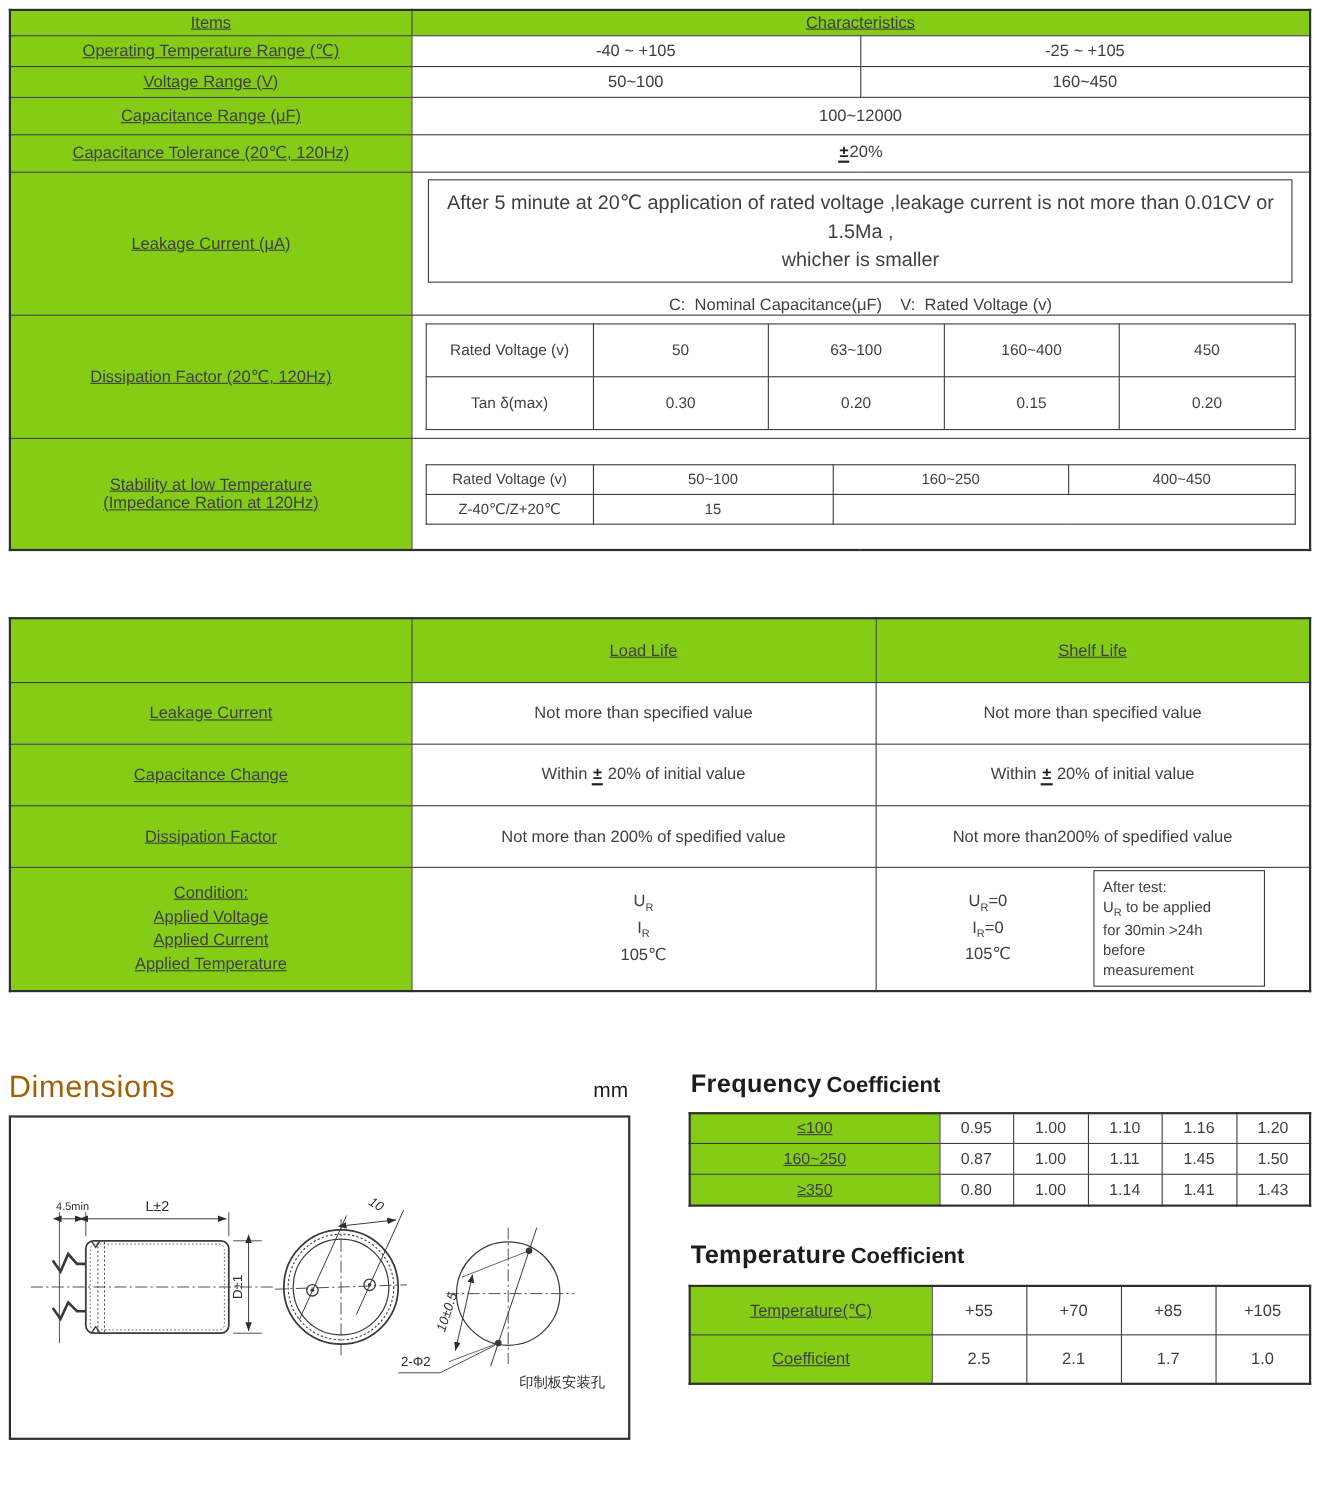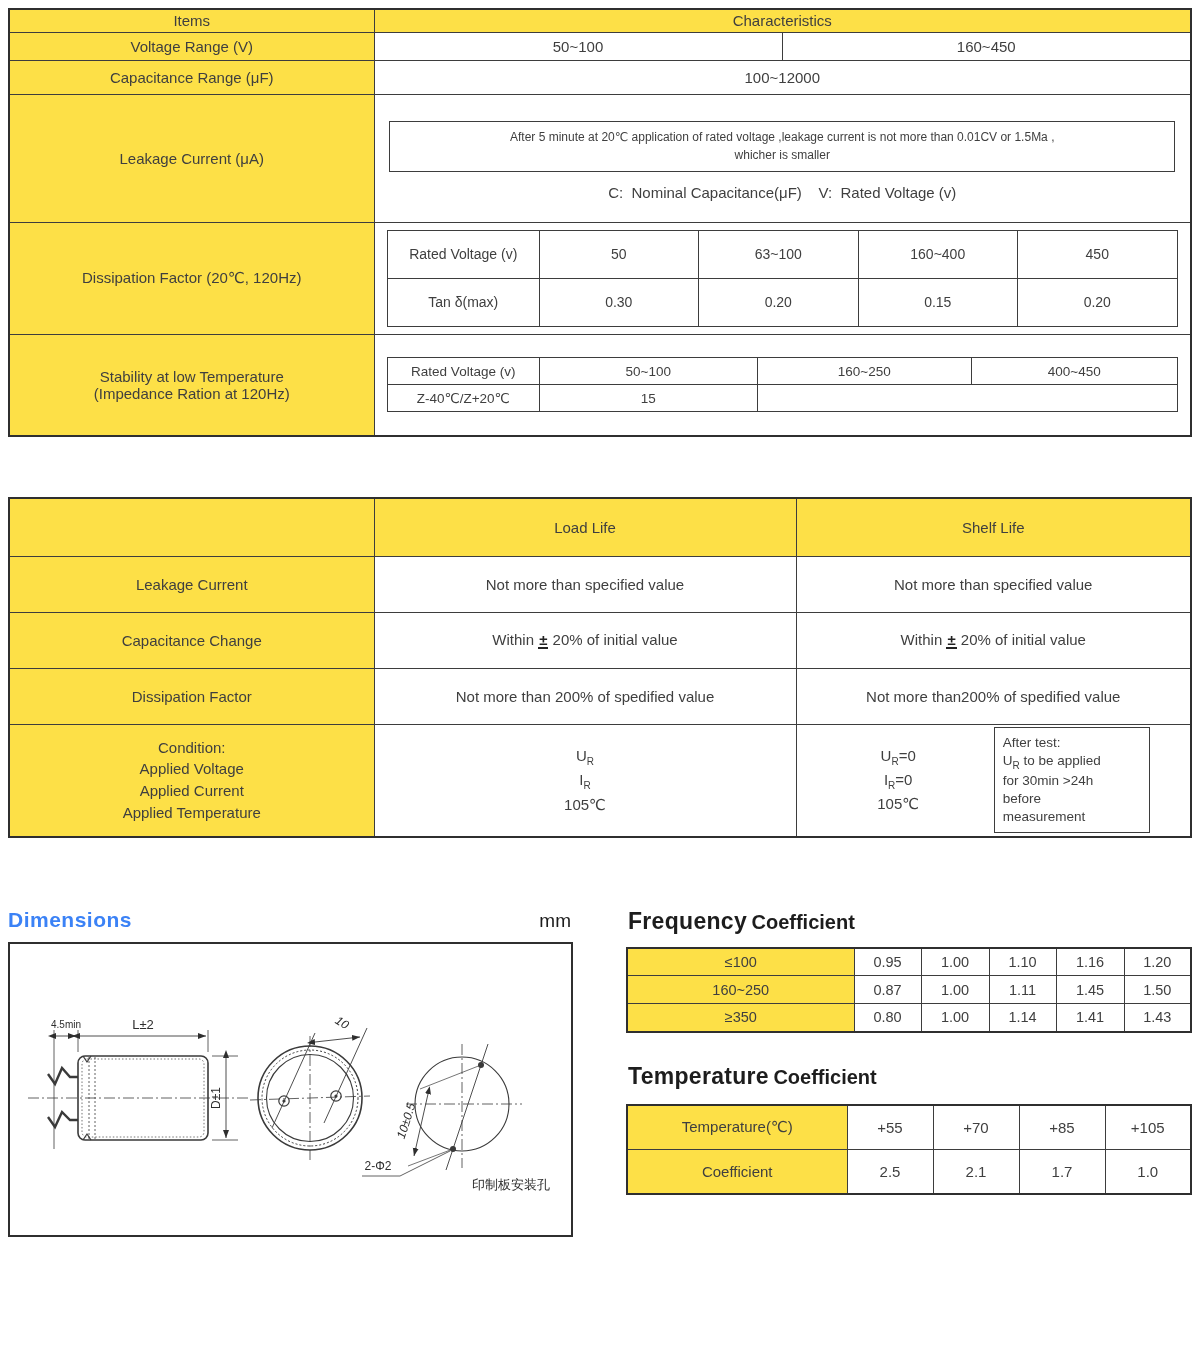--- a/index.html
+++ b/index.html
@@ -4,29 +4,29 @@
 <style>
   html,body{margin:0;padding:0;}
   body{
     width:1200px;height:1365px;background:#ffffff;
     font-family:"Liberation Sans","DejaVu Sans",sans-serif;
     color:#3f3f3f;-webkit-font-smoothing:antialiased;
   }
   table{border-collapse:collapse;table-layout:fixed;}
   td{border:1px solid #3d3d3d;text-align:center;vertical-align:middle;padding:0;font-size:15px;color:#3f3f3f;}
   .outer{border:2px solid #2f2f2f;}
-  .lbl{background:#fde047;}
+  .lbl{background:#84cc16;text-decoration:underline;}
   .spec-table,.life-table{width:1182px;margin-left:8px;}
   .spec-table{margin-top:8px;}
 
   
   .leak-cell{vertical-align:middle;}
   .note-box{
     width:772px;margin:6px auto 0 auto;border:1.5px solid #3d3d3d;
-    padding:7px 6px;font-size:12px;line-height:1.45;text-align:center;
+    padding:7px 6px;font-size:18px;line-height:1.45;text-align:center;
   }
   .legend{margin-top:12px;font-size:15px;text-align:center;white-space:pre;}
 
   
   .inner{width:790px;margin:0 auto;}
   .inner td{border:1.5px solid #3d3d3d;font-size:14px;background:#fff;}
   .st-inner td{font-size:13.5px;}
 
   .pm{display:inline-block;font-weight:bold;border-bottom:2px solid #222;line-height:1.05;padding:0 1px;color:#222;}
 
@@ -38,21 +38,21 @@
   .after-box{
     width:138px;border:1.5px solid #3d3d3d;padding:6px 8px;margin-left:6px;
     text-align:left;font-size:13.5px;line-height:1.32;
   }
   sub{font-size:10px;}
 
   
   .bottom{display:flex;margin:70px 8px 0 8px;}
   .dim-col{width:565px;}
   .dim-head{display:flex;justify-content:space-between;align-items:baseline;padding:0 2px 10px 0;}
-  .dim-title{font-size:21px;font-weight:bold;color:#3b82f6;letter-spacing:0.5px;}
+  .dim-title{font-size:28px;font-weight:normal;color:#a16207;letter-spacing:0.5px;}
   .dim-unit{font-size:19px;color:#1d1d1d;}
   .dim-panel{border:2px solid #2f2f2f;width:561px;height:291px;}
 
   .coef-col{width:564px;margin-left:53px;}
   .sec-title{padding:0 0 12px 2px;color:#1d1d1d;}
   .sec-title .big{font-size:23px;font-weight:bold;letter-spacing:0.3px;}
   .sec-title .small{font-size:20px;font-weight:bold;}
   .freq-table{width:564px;}
   .freq-table td{font-size:14.5px;}
   .corner-cell{
@@ -75,27 +75,36 @@
       <col style="width:365px">
       <col style="width:408px">
       <col style="width:409px">
     </colgroup>
   <tbody>
       <tr style="height:23px">
     <td class="lbl">Items</td>
     <td class="lbl" colspan="2">Characteristics</td>
   </tr>
   <tr style="height:28px">
+    <td class="lbl">Operating Temperature Range (℃)</td>
+    <td>-40 ~ +105</td>
+    <td>-25 ~ +105</td>
+  </tr>
+  <tr style="height:28px">
     <td class="lbl">Voltage Range (V)</td>
     <td>50~100</td>
     <td>160~450</td>
   </tr>
   <tr style="height:34px">
     <td class="lbl">Capacitance Range (μF)</td>
     <td colspan="2">100~12000</td>
+  </tr>
+  <tr style="height:34px">
+    <td class="lbl">Capacitance Tolerance (20℃, 120Hz)</td>
+    <td colspan="2"><span class="pm">±</span><span>20%</span></td>
   </tr>
   <tr style="height:128px">
     <td class="lbl">Leakage Current (μA)</td>
     <td colspan="2" class="leak-cell">
       <div class="note-box">
         <span>After 5 minute at 20℃ application of rated voltage ,leakage current  is not more than  0.01CV or 1.5Ma ,</span><br>
         <span>whicher is smaller</span>
       </div>
       <div class="legend">C:  Nominal Capacitance(μF)    V:  Rated Voltage (v)</div>
     </td>

